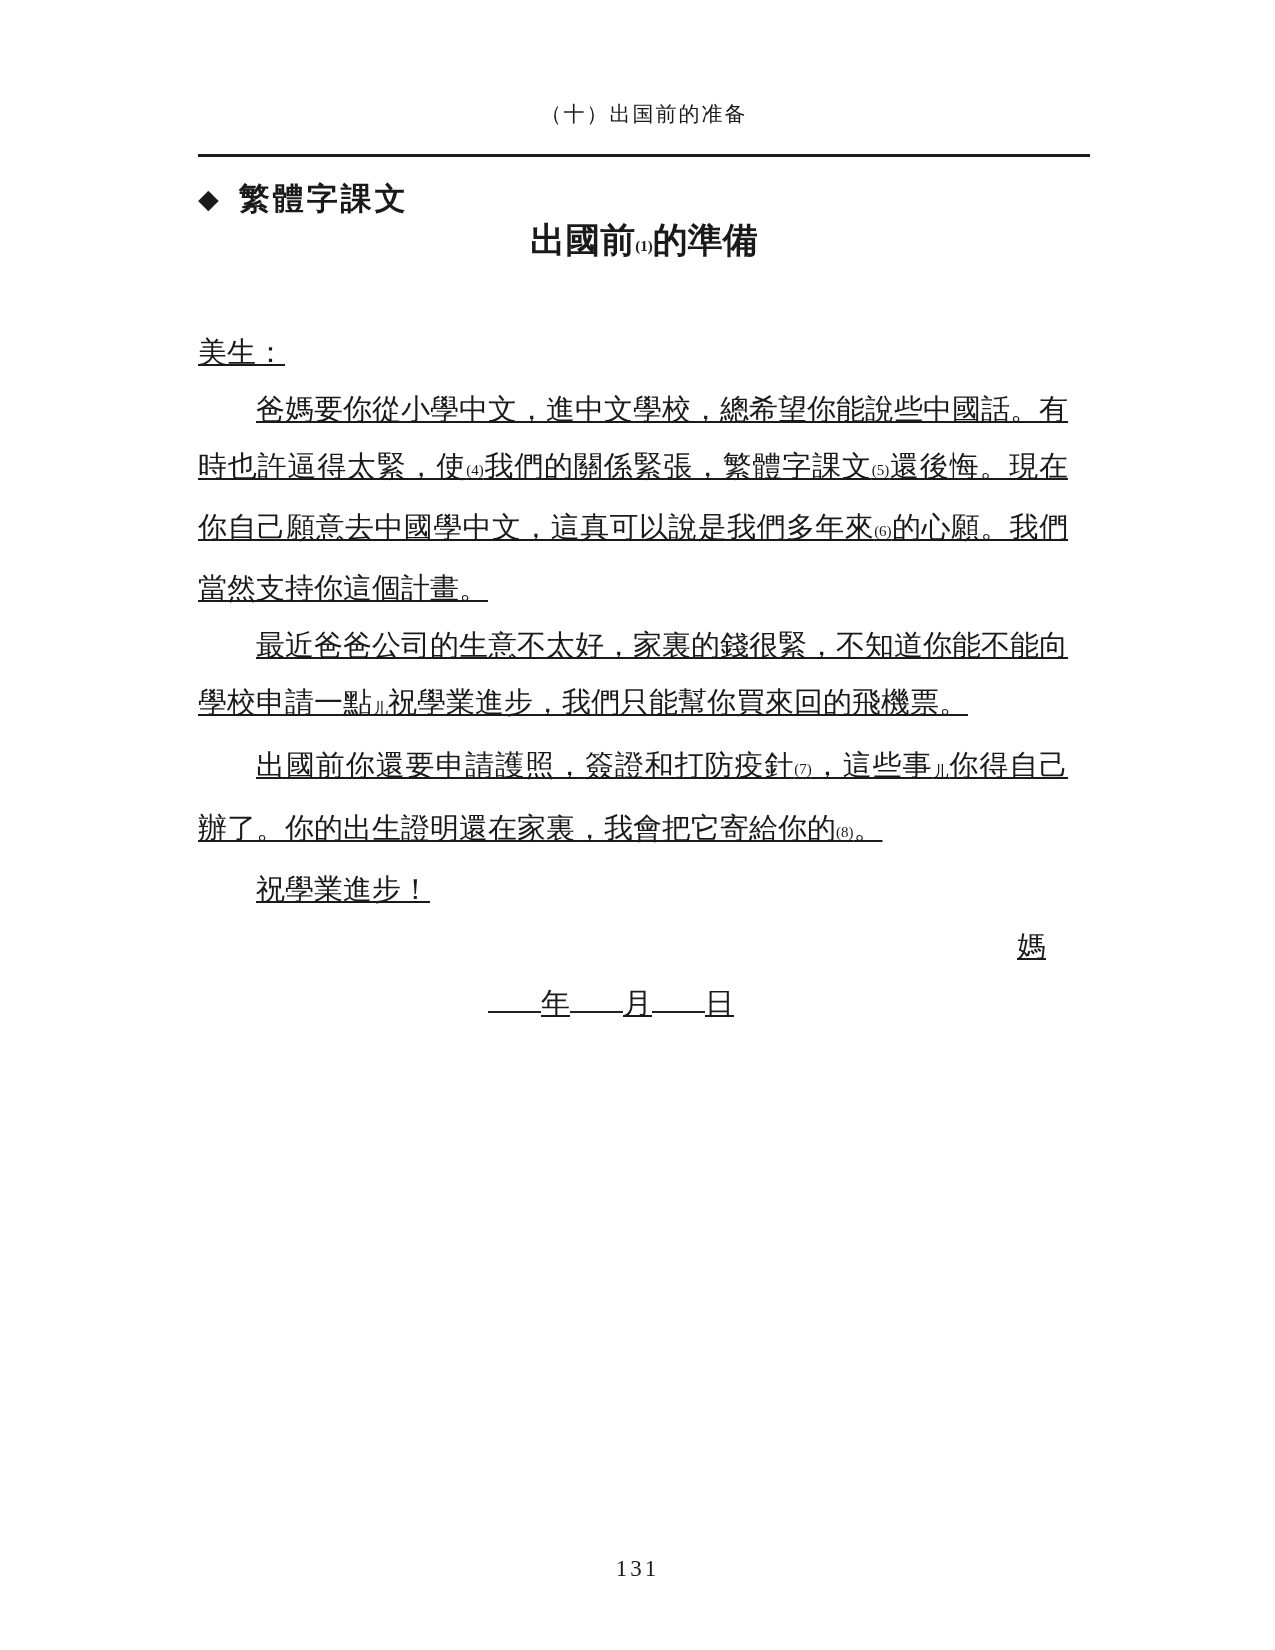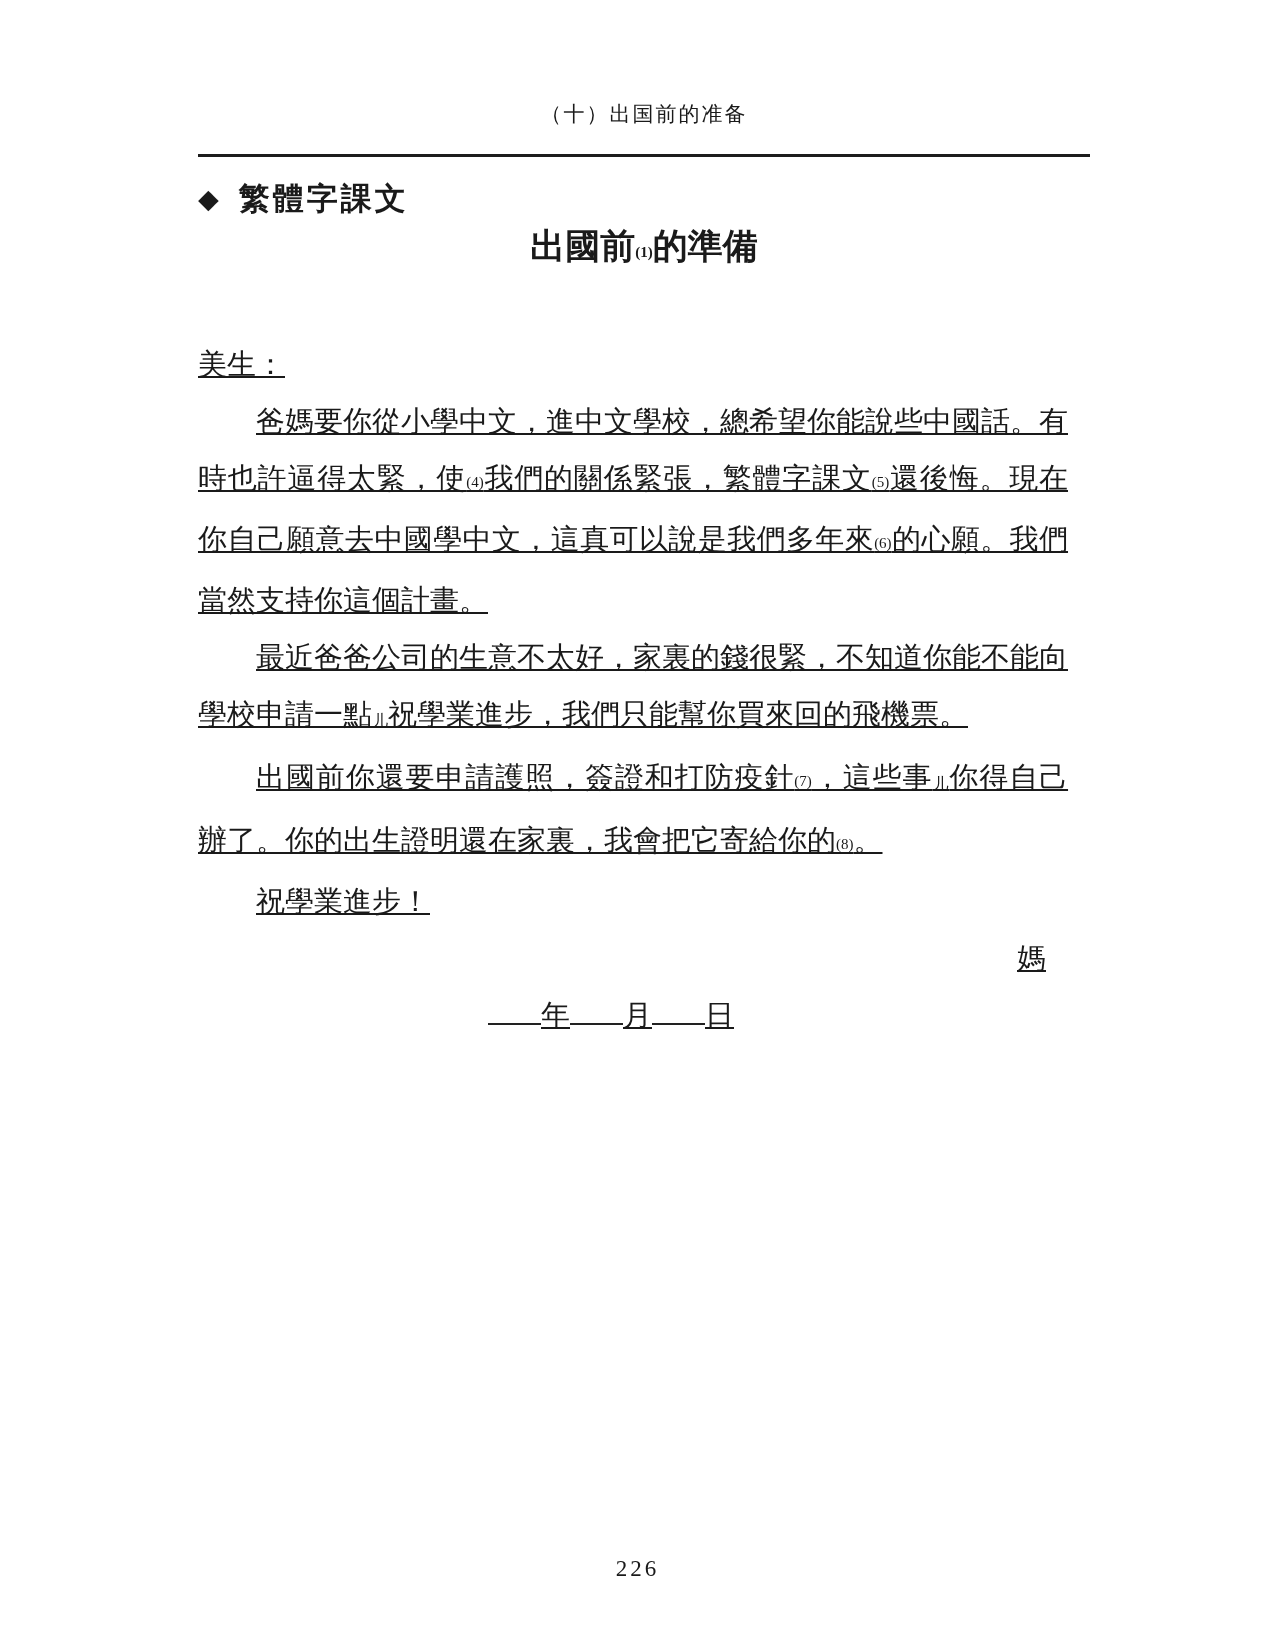--- a/index.html
+++ b/index.html
@@ -45,21 +45,21 @@
   .diamond {
     font-size: 27px;
     margin-right: 20px;
     letter-spacing: 0;
   }
   .lesson-title {
     margin: 4px 0 0 0;
     text-align: center;
     font-size: 35px;
     font-weight: bold;
-    line-height: 48px;
+    line-height: 36px;
   }
   .letter {
     margin-top: 60px;
     width: 870px;
     font-size: 29px;
     line-height: 57px;
     text-align: justify;
     text-justify: inter-character;
     text-decoration: underline;
   }
@@ -130,14 +130,14 @@
         </div>
 
       <p class="signature">媽</p>
 
       <p class="dateline">
         <span class="blank"></span><span>年</span><span class="blank"></span><span>月</span><span class="blank"></span><span>日</span>
       </p>
     </div>
   </div>
 
-  <div class="page-number">226</div>
+  <div class="page-number">131</div>
 </div>
 
 </body></html>

